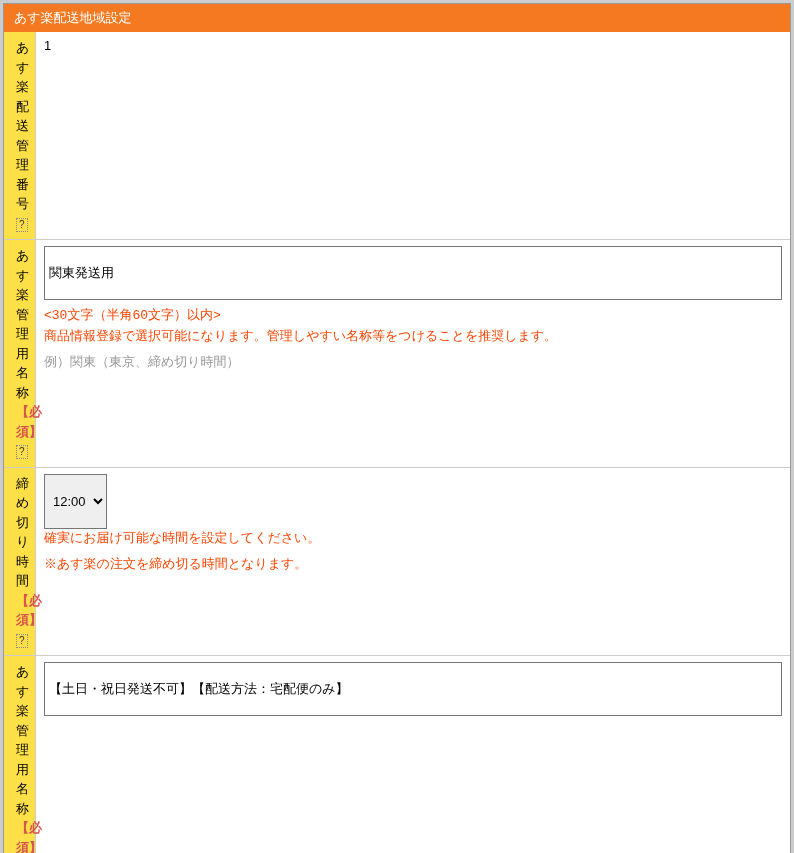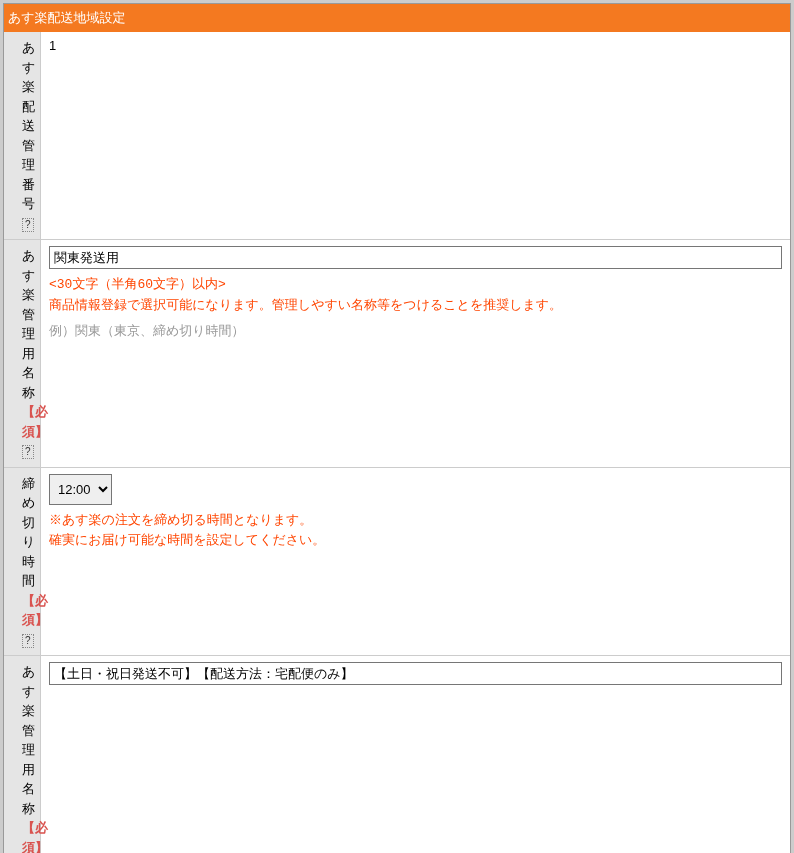--- a/index.html
+++ b/index.html
@@ -1,25 +1,25 @@
 <!DOCTYPE html>
 <html><head>
   <meta charset="utf-8">
   <style>
     * { box-sizing: border-box; margin: 0; padding: 0; }
     body { font-family: "MS PGothic", "Hiragino Kaku Gothic Pro", sans-serif; font-size: 13px; background: #ccc; padding: 3px; }
     .container { background: #fff; border: 1px solid #999; width: 788px; }
-    .header { background: #f47920; color: #fff; padding: 5px 4px; font-size: 13px; }
+    .header { background: #f47920; color: #fff; padding: 5px 10px; font-size: 13px; }
     .row { display: flex; border-bottom: 1px solid #ccc; }
-    .label-cell { background: #e5e5e5; width: 32px; padding: 6px 18px; font-size: 13px; writing-mode: horizontal-tb; line-height: 1.5; position: relative; border-right: 1px solid #ccc; }
+    .label-cell { background: #fde047; width: 32px; padding: 6px 12px; font-size: 13px; writing-mode: horizontal-tb; line-height: 1.5; position: relative; border-right: 1px solid #ccc; }
     .label-cell .req { color: #d9534f; font-weight: bold; }
     .help-icon { display: inline-block; border: 1px dotted #888; font-size: 10px; padding: 0 2px; color: #333; cursor: pointer; line-height: 1.2; }
     .value-cell { flex: 1; padding: 6px 8px; }
-    .text-input { width: 100%; padding: 3px 4px; font-size: 13px; border: 1px solid #767676; font-family: Liberation Mono, monospace; }
-    select { padding: 6px 4px; font-size: 13px; border: 1px solid #767676; }
+    .text-input { width: 100%; padding: 18px 4px; font-size: 13px; border: 1px solid #767676; font-family: Liberation Serif, serif; }
+    select { padding: 18px 4px; font-size: 13px; border: 1px solid #767676; }
     .orange-text { color: #ff4500; margin-top: 6px; line-height: 1.6; font-family: Liberation Mono, monospace; }
     .gray-text { color: #999; margin-top: 4px; line-height: 1.6; }
     .spacer { height: 6px; }
   </style>
 </head>
 <body>
 
 <div class="container">
   <div class="header">
     <span>あす楽配送地域設定</span>
@@ -52,22 +52,22 @@
   <div class="row">
     <div class="label-cell">
       <span>締め切り時間</span>
       <span class="req">【必須】</span><br>
       <span class="help-icon">?</span>
     </div>
     <div class="value-cell">
       <select>
         <option>12:00</option>
       </select>
+      <div class="orange-text" style="margin-top:0">確実にお届け可能な時間を設定してください。</div>
       <div class="orange-text">※あす楽の注文を締め切る時間となります。</div>
-      <div class="orange-text" style="margin-top:0">確実にお届け可能な時間を設定してください。</div>
     </div>
   </div>
 
   <div class="row">
     <div class="label-cell">
       <span>あす楽管理用名称</span>
       <span class="req">【必須】</span><br>
       
     </div>
     <div class="value-cell">

